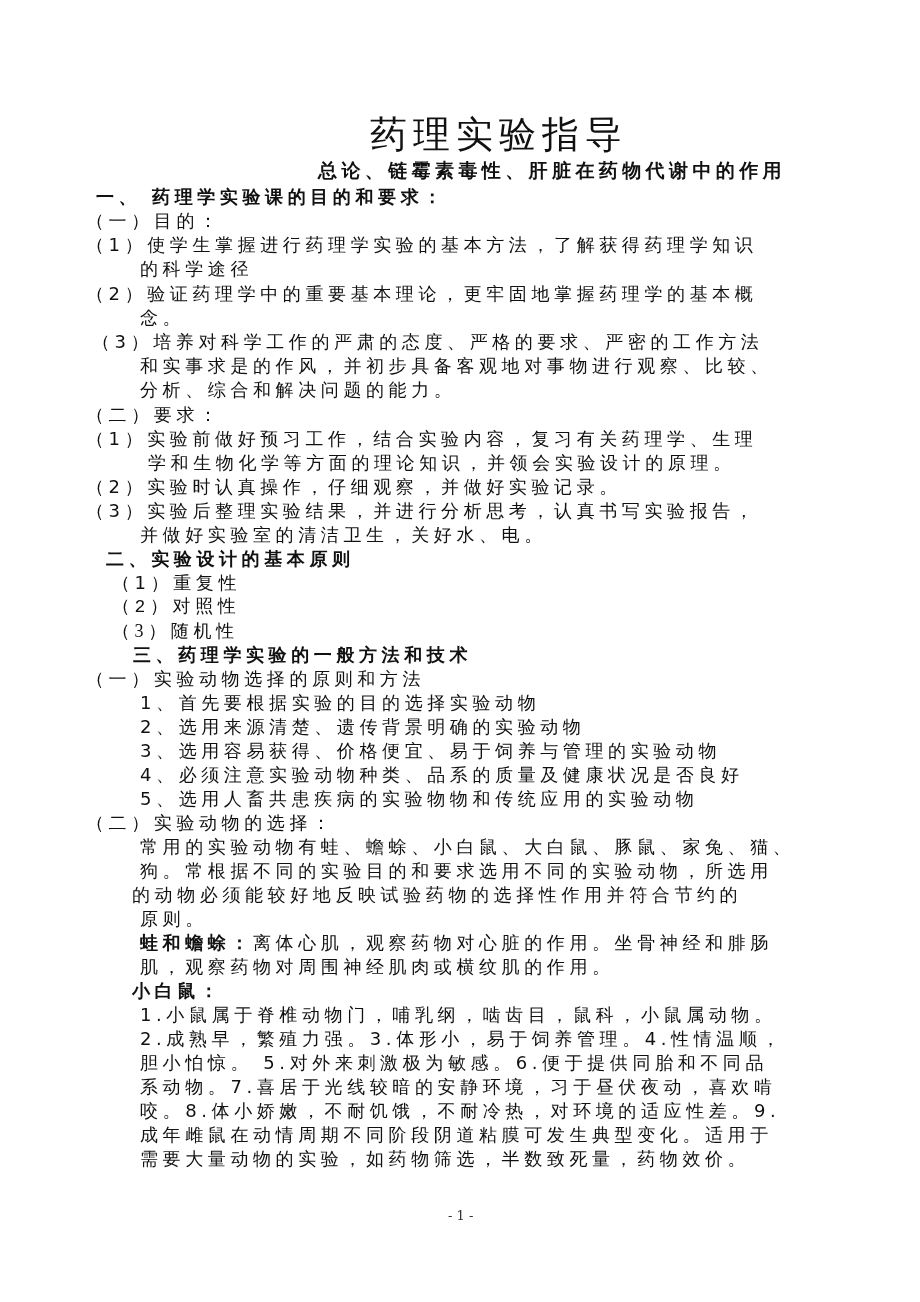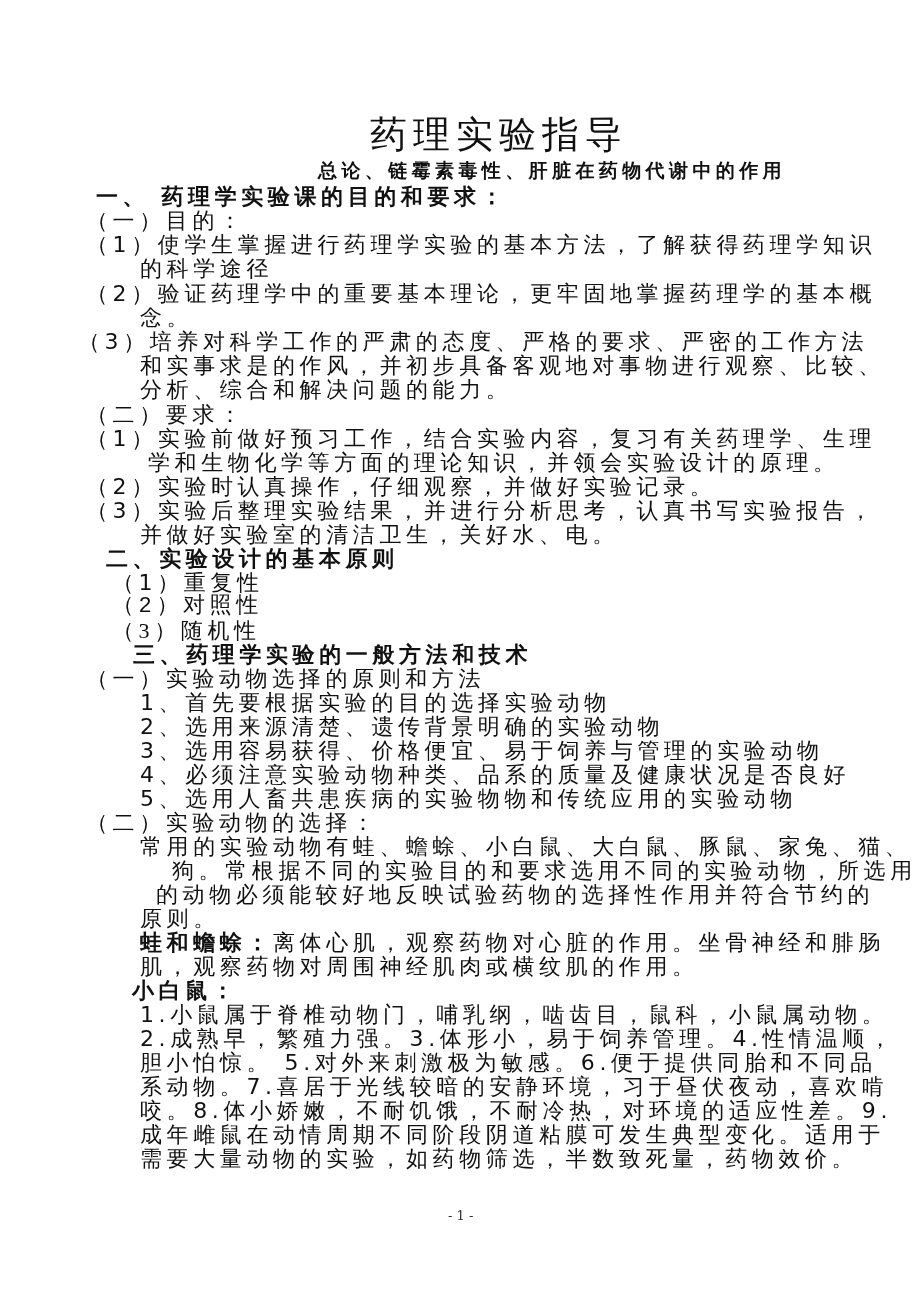--- a/index.html
+++ b/index.html
@@ -1,37 +1,37 @@
 <!DOCTYPE html>
 <html><head>
 <meta charset="utf-8">
 <style>
   html, body { margin:0; padding:0; background:#ffffff; }
   body { width:920px; height:1302px; position:relative; overflow:hidden; color:#111; font-family:"DejaVu Sans", sans-serif; }
-  .line { position:absolute; white-space:nowrap; font-size:22px; letter-spacing:4.6px; line-height:24px; }
+  .line { position:absolute; white-space:nowrap; font-size:18px; letter-spacing:4.6px; line-height:24px; }
   .title { position:absolute; left:333px; top:110px; font-size:37px; font-weight:normal; letter-spacing:6px; font-family:"DejaVu Sans", sans-serif;margin-left:37px; }
   .subtitle { position:absolute; left:318px; top:158px; font-size:19px; font-weight:bold; letter-spacing:4.4px; white-space:nowrap; }
   .h { font-weight:bold; }
   .b { font-weight:bold; }
   .pagenum { position:absolute; left:448px; top:1208px; font-size:13px; font-family:"DejaVu Serif", serif; color:#333; }
 </style>
 </head>
 <body>
 
 <div>
   <div class="title">药理实验指导</div>
   <div class="subtitle">总论、链霉素毒性、肝脏在药物代谢中的作用</div>
 
   <div class="line h" style="left:96px;top:185px;">一、 药理学实验课的目的和要求：</div>
   <div class="line" style="left:86px;top:209px;">（一）目的：</div>
   <div class="line" style="left:86px;top:233px;">（1）使学生掌握进行药理学实验的基本方法，了解获得药理学知识</div>
   <div class="line" style="left:140px;top:257px;">的科学途径</div>
   <div class="line" style="left:86px;top:282px;">（2）验证药理学中的重要基本理论，更牢固地掌握药理学的基本概</div>
   <div class="line" style="left:140px;top:306px;">念。</div>
-  <div class="line" style="left:78px;top:330px;text-align:center;">（3）培养对科学工作的严肃的态度、严格的要求、严密的工作方法</div>
+  <div class="line" style="left:92px;top:330px;text-align:center;">（3）培养对科学工作的严肃的态度、严格的要求、严密的工作方法</div>
   <div class="line" style="left:140px;top:354px;">和实事求是的作风，并初步具备客观地对事物进行观察、比较、</div>
   <div class="line" style="left:140px;top:378px;">分析、综合和解决问题的能力。</div>
   <div class="line" style="left:86px;top:403px;">（二）要求：</div>
   <div class="line" style="left:86px;top:427px;">（1）实验前做好预习工作，结合实验内容，复习有关药理学、生理</div>
   <div class="line" style="left:148px;top:451px;">学和生物化学等方面的理论知识，并领会实验设计的原理。</div>
   <div class="line" style="left:86px;top:475px;">（2）实验时认真操作，仔细观察，并做好实验记录。</div>
   <div class="line" style="left:86px;top:499px;">（3）实验后整理实验结果，并进行分析思考，认真书写实验报告，</div>
   <div class="line" style="left:140px;top:523px;">并做好实验室的清洁卫生，关好水、电。</div>
 
   <div class="line h" style="left:106px;top:547px;">二、实验设计的基本原则</div>
@@ -42,22 +42,22 @@
   <div class="line h" style="left:106px;top:643px;margin-left:27px;">三、药理学实验的一般方法和技术</div>
   <div class="line" style="left:86px;top:667px;">（一）实验动物选择的原则和方法</div>
   <div class="line" style="left:140px;top:691px;">1、首先要根据实验的目的选择实验动物</div>
   <div class="line" style="left:140px;top:715px;">2、选用来源清楚、遗传背景明确的实验动物</div>
   <div class="line" style="left:140px;top:739px;">3、选用容易获得、价格便宜、易于饲养与管理的实验动物</div>
   <div class="line" style="left:140px;top:763px;">4、必须注意实验动物种类、品系的质量及健康状况是否良好</div>
   <div class="line" style="left:140px;top:787px;">5、选用人畜共患疾病的实验物物和传统应用的实验动物</div>
 
   <div class="line" style="left:86px;top:811px;">（二）实验动物的选择：</div>
   <div class="line" style="left:140px;top:835px;">常用的实验动物有蛙、蟾蜍、小白鼠、大白鼠、豚鼠、家兔、猫、</div>
-  <div class="line" style="left:140px;top:859px;margin-left:32px;">狗。常根据不同的实验目的和要求选用不同的实验动物，所选用</div>
-  <div class="line" style="left:156px;top:883px;">的动物必须能较好地反映试验药物的选择性作用并符合节约的</div>
+  <div class="line" style="left:140px;top:859px;">狗。常根据不同的实验目的和要求选用不同的实验动物，所选用</div>
+  <div class="line" style="left:132px;top:883px;">的动物必须能较好地反映试验药物的选择性作用并符合节约的</div>
   <div class="line" style="left:140px;top:907px;">原则。</div>
 
   <div class="line" style="left:140px;top:931px;"><span class="b">蛙和蟾蜍：</span><span>离体心肌，观察药物对心脏的作用。坐骨神经和腓肠</span></div>
   <div class="line" style="left:140px;top:955px;">肌，观察药物对周围神经肌肉或横纹肌的作用。</div>
 
   <div class="line b" style="left:132px;top:979px;">小白鼠：</div>
   <div class="line" style="left:140px;top:1003px;">1.小鼠属于脊椎动物门，哺乳纲，啮齿目，鼠科，小鼠属动物。</div>
   <div class="line" style="left:140px;top:1027px;">2.成熟早，繁殖力强。3.体形小，易于饲养管理。4.性情温顺，</div>
   <div class="line" style="left:140px;top:1051px;">胆小怕惊。 5.对外来刺激极为敏感。6.便于提供同胎和不同品</div>
   <div class="line" style="left:140px;top:1075px;">系动物。7.喜居于光线较暗的安静环境，习于昼伏夜动，喜欢啃</div>

